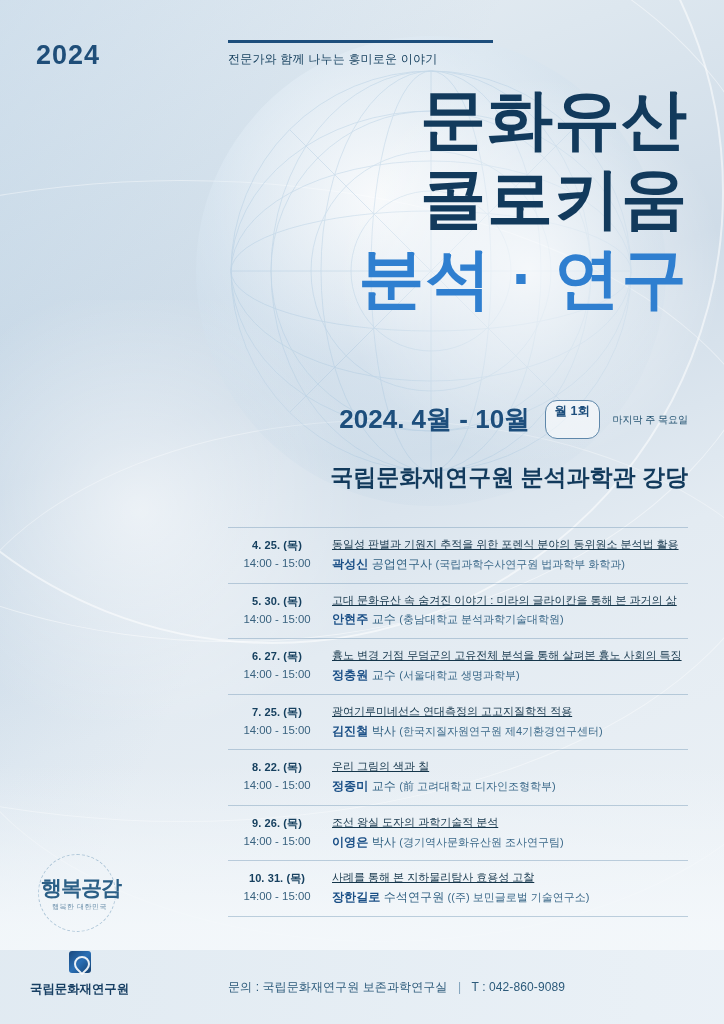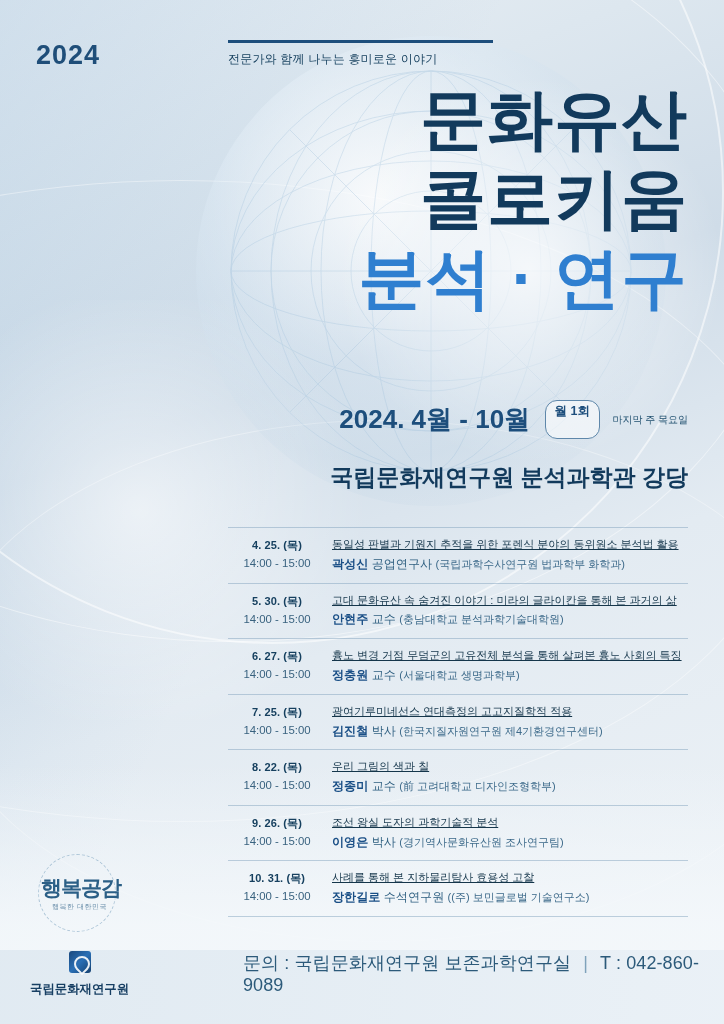--- a/index.html
+++ b/index.html
@@ -228,23 +228,23 @@
     color: #1a4f86;
   }
   .sp-affil {
     color: #3d6a8a;
     font-size: 11px;
   }
 
   
   .contact {
     position: absolute;
-    left: 243px;
+    left: 228px;
     bottom: 28px;
-    font-size: 18px;
+    font-size: 12px;
     color: #2c5a7a;
     letter-spacing: .1px;
   }
   .contact .sep { margin: 0 7px; color: #7fa2bb; }
 
   .emblem {
     position: absolute;
     left: 30px;
     bottom: 86px;
     width: 120px;

